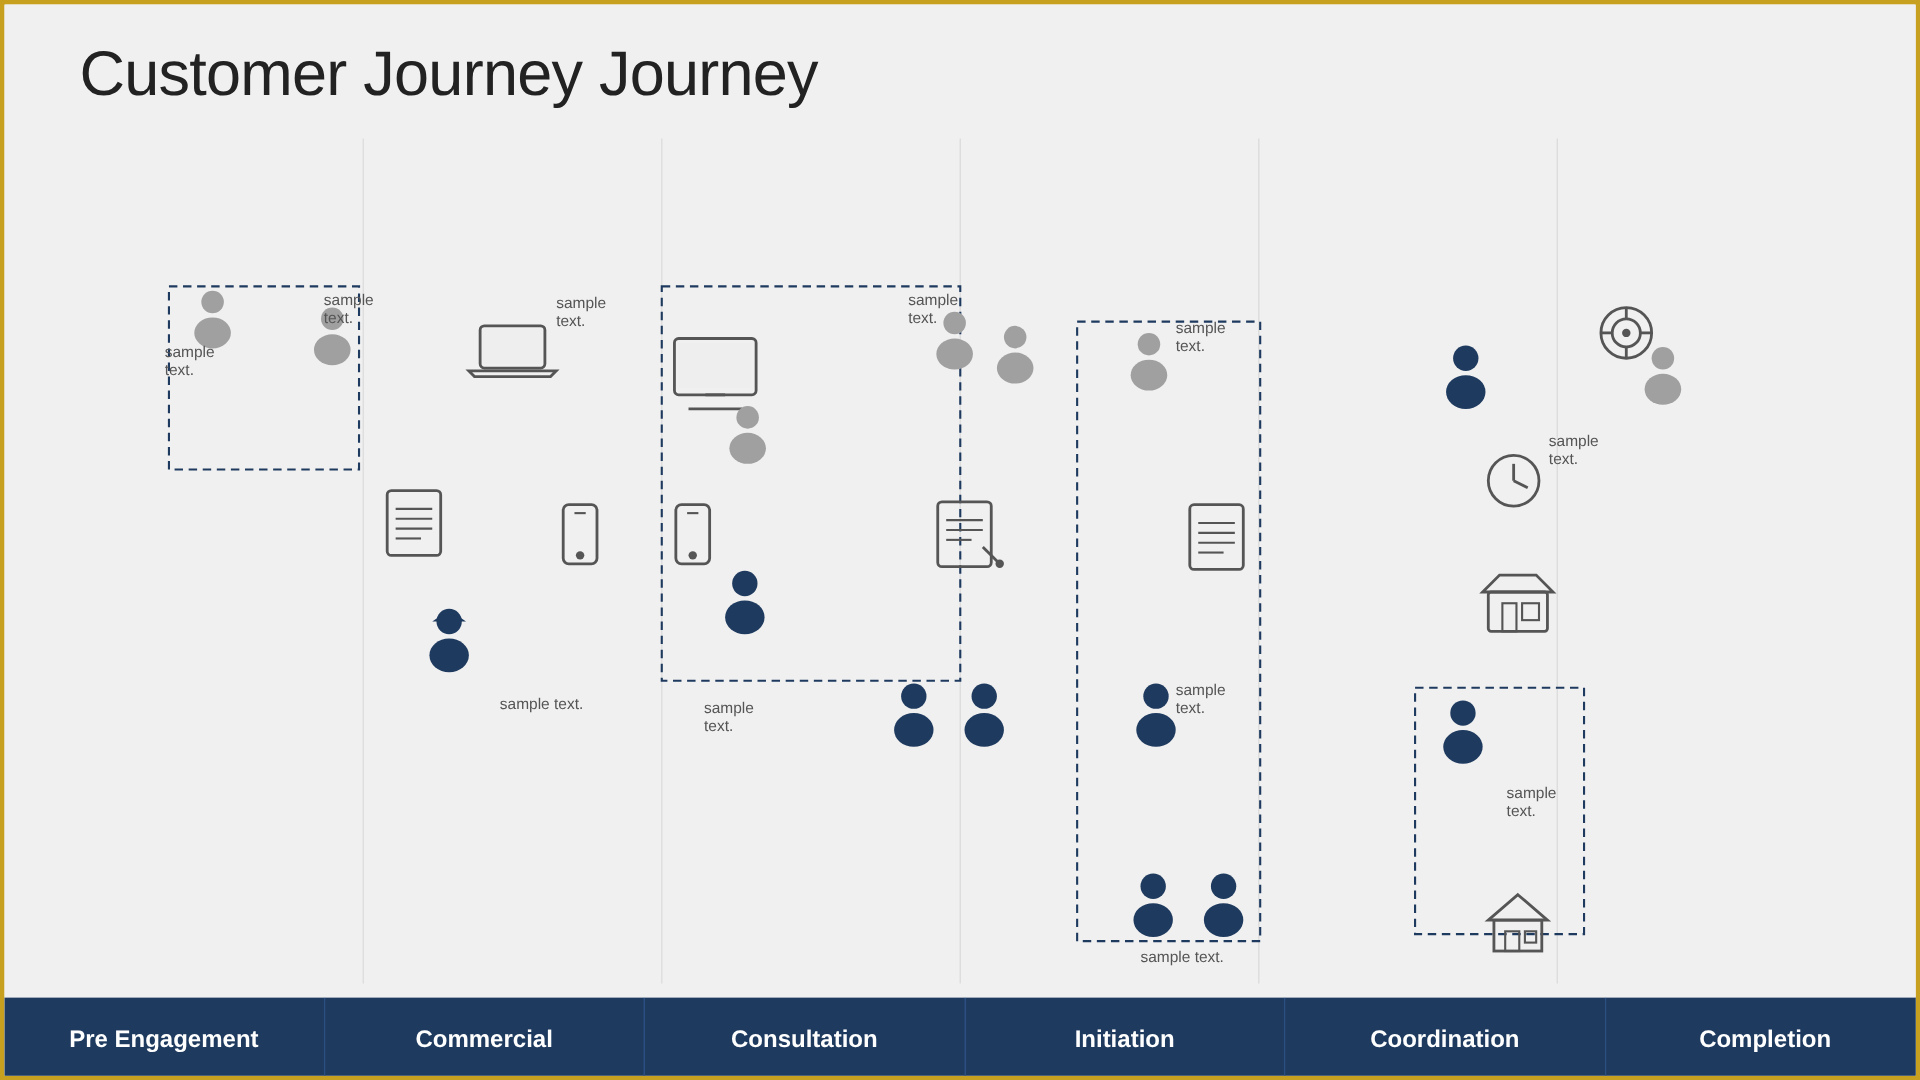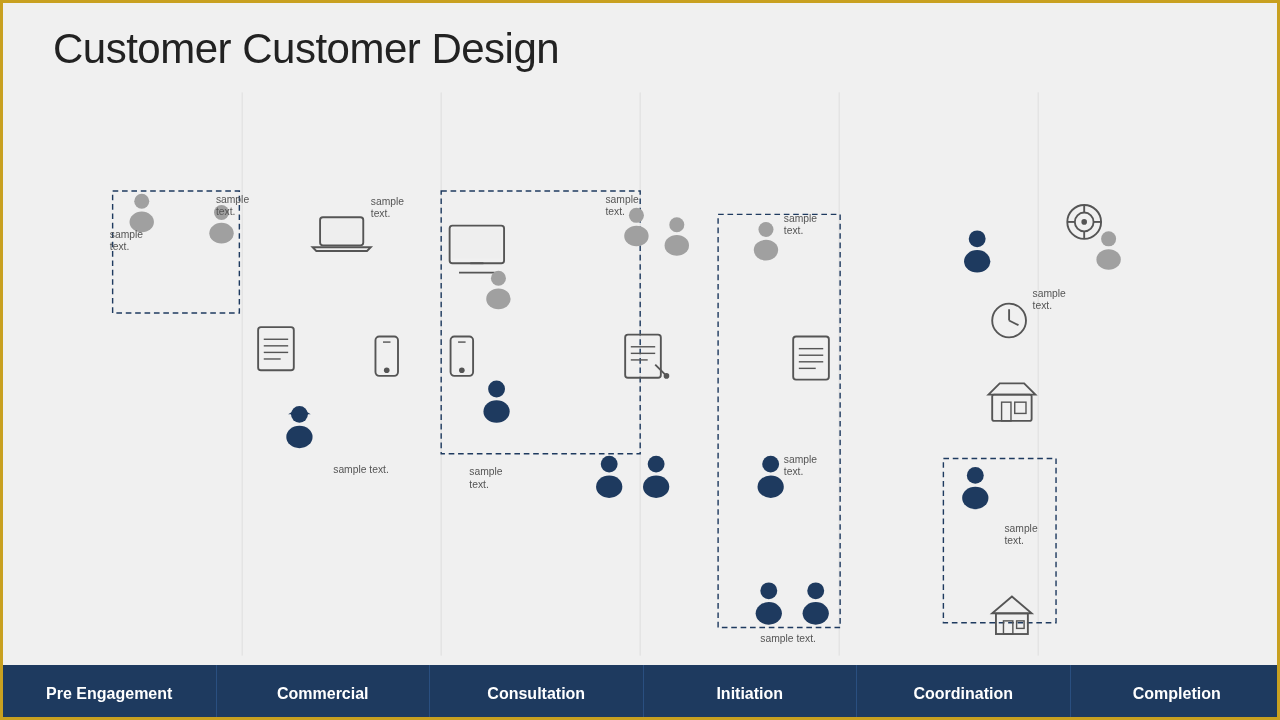--- a/index.html
+++ b/index.html
@@ -61,21 +61,21 @@
       top: 0; left: 0;
       width: 100%; height: 100%;
     }
     .dashed-rect { fill: none; stroke: #1e3a5f; stroke-width: 1.5; stroke-dasharray: 6,4; }
   </style>
 </head>
 <body>
 
 <div class="main-container">
   <div class="title-area">
-    <h1 class="page-title">Customer Customer Design</h1>
+    <h1 class="page-title">Customer Journey Journey</h1>
   </div>
 
   <div class="diagram-area">
     <svg class="diagram-svg" viewBox="0 0 1280 620">
 
       <line x1="213" y1="10" x2="213" y2="610" stroke="#ddd" stroke-width="1"></line>
       <line x1="425" y1="10" x2="425" y2="610" stroke="#ddd" stroke-width="1"></line>
       <line x1="637" y1="10" x2="637" y2="610" stroke="#ddd" stroke-width="1"></line>
       <line x1="849" y1="10" x2="849" y2="610" stroke="#ddd" stroke-width="1"></line>
       <line x1="1061" y1="10" x2="1061" y2="610" stroke="#ddd" stroke-width="1"></line>

